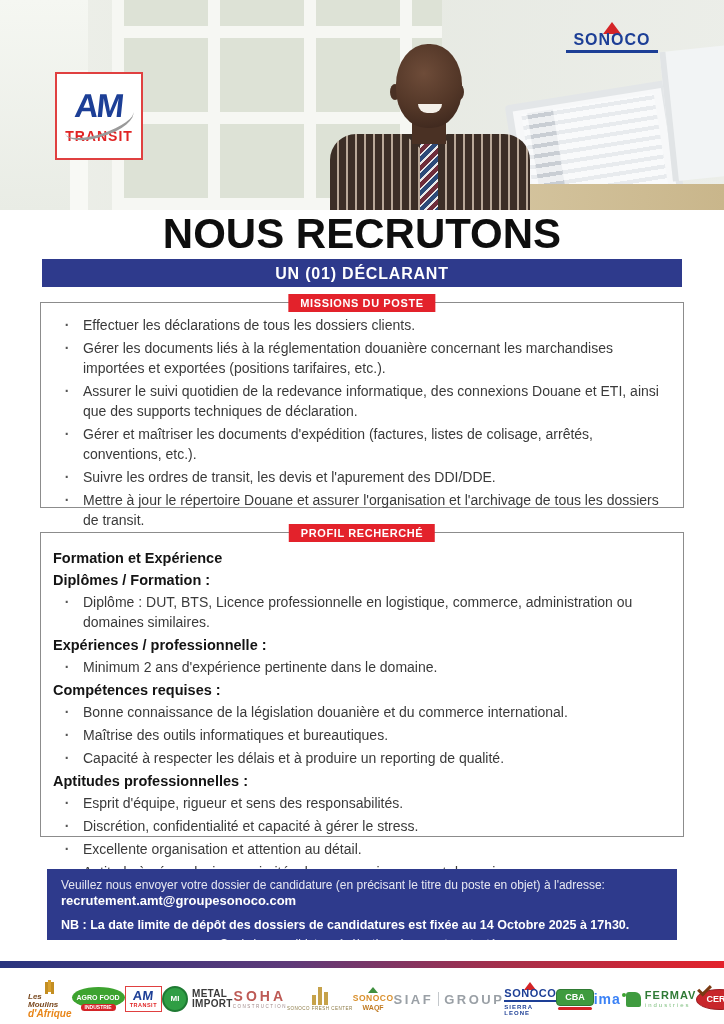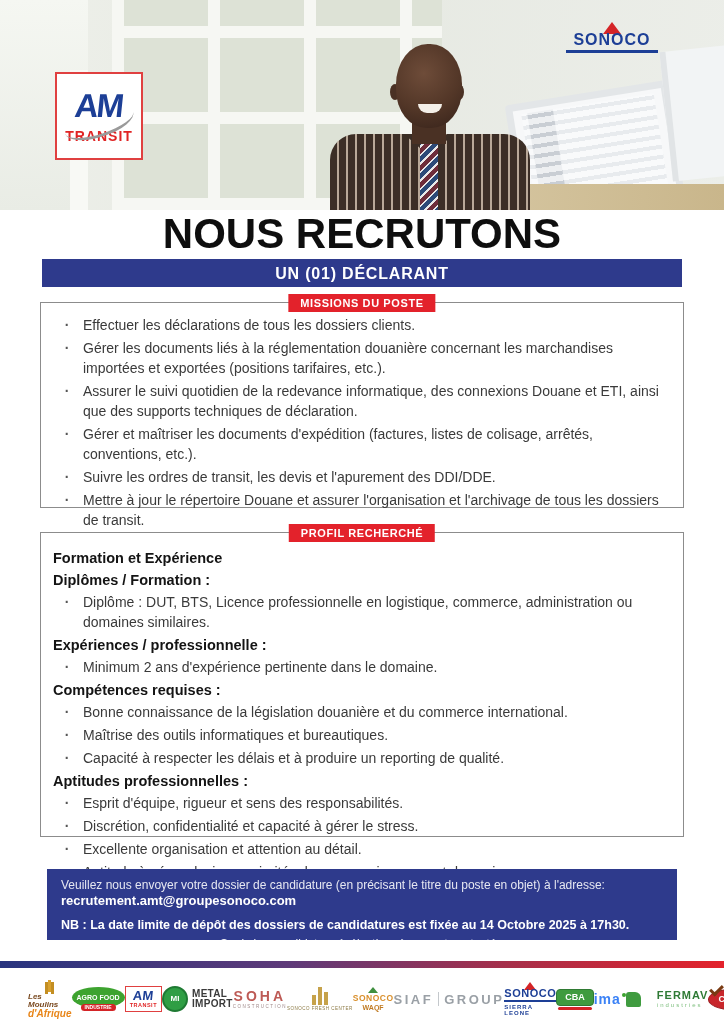--- a/index.html
+++ b/index.html
@@ -119,21 +119,21 @@
         border-bottom:8px solid #d42427;margin-bottom:0;}
   .p-ssl .t1{font-size:11px;font-weight:900;color:#1d3f96;letter-spacing:.5px;
         border-bottom:2px solid #1d3f96;padding-bottom:1px;margin-top:-2px;}
   .p-ssl .t2{font-size:6px;font-weight:700;color:#1d3f96;letter-spacing:1px;margin-top:2px;}
   .p-cba .pill{background:#3f9b3f;color:#fff;font-size:9px;font-weight:900;border-radius:4px;
         padding:3px 8px;border:1px solid #2f7a33;}
   .p-cba .strip{width:34px;height:3px;background:#d42427;border-radius:2px;margin-top:1px;}
   .p-ima{flex-direction:row;align-items:flex-start;gap:1px;}
   .p-ima .t{font-size:14px;font-weight:700;color:#3b82f6;letter-spacing:1px;}
   .p-ima .dot{width:4px;height:4px;border-radius:50%;background:#3da32f;margin-top:1px;}
-  .p-fermav{flex-direction:row;gap:16px;}
+  .p-fermav{flex-direction:row;gap:4px;}
   .p-fermav .ic{width:15px;height:15px;background:#3f9b3f;border-radius:3px 6px 2px 2px;}
   .p-fermav .tx{display:flex;flex-direction:column;}
   .p-fermav .t1{font-size:11px;font-weight:800;color:#2f7a35;letter-spacing:1px;}
   .p-fermav .t2{font-size:6px;color:#7fbf7f;letter-spacing:2px;margin-top:1px;}
   .p-cerfi{position:relative;}
   .p-cerfi .oval{background:#c8262b;color:#fff;font-size:9px;font-weight:800;
         border-radius:50%;padding:5px 9px;border:1px solid #9c1d21;}
   .p-cerfi .chk{position:absolute;left:2px;top:-4px;width:10px;height:5px;border-left:3px solid #7a3a12;
         border-bottom:3px solid #7a3a12;transform:rotate(-45deg);}
 </style>

